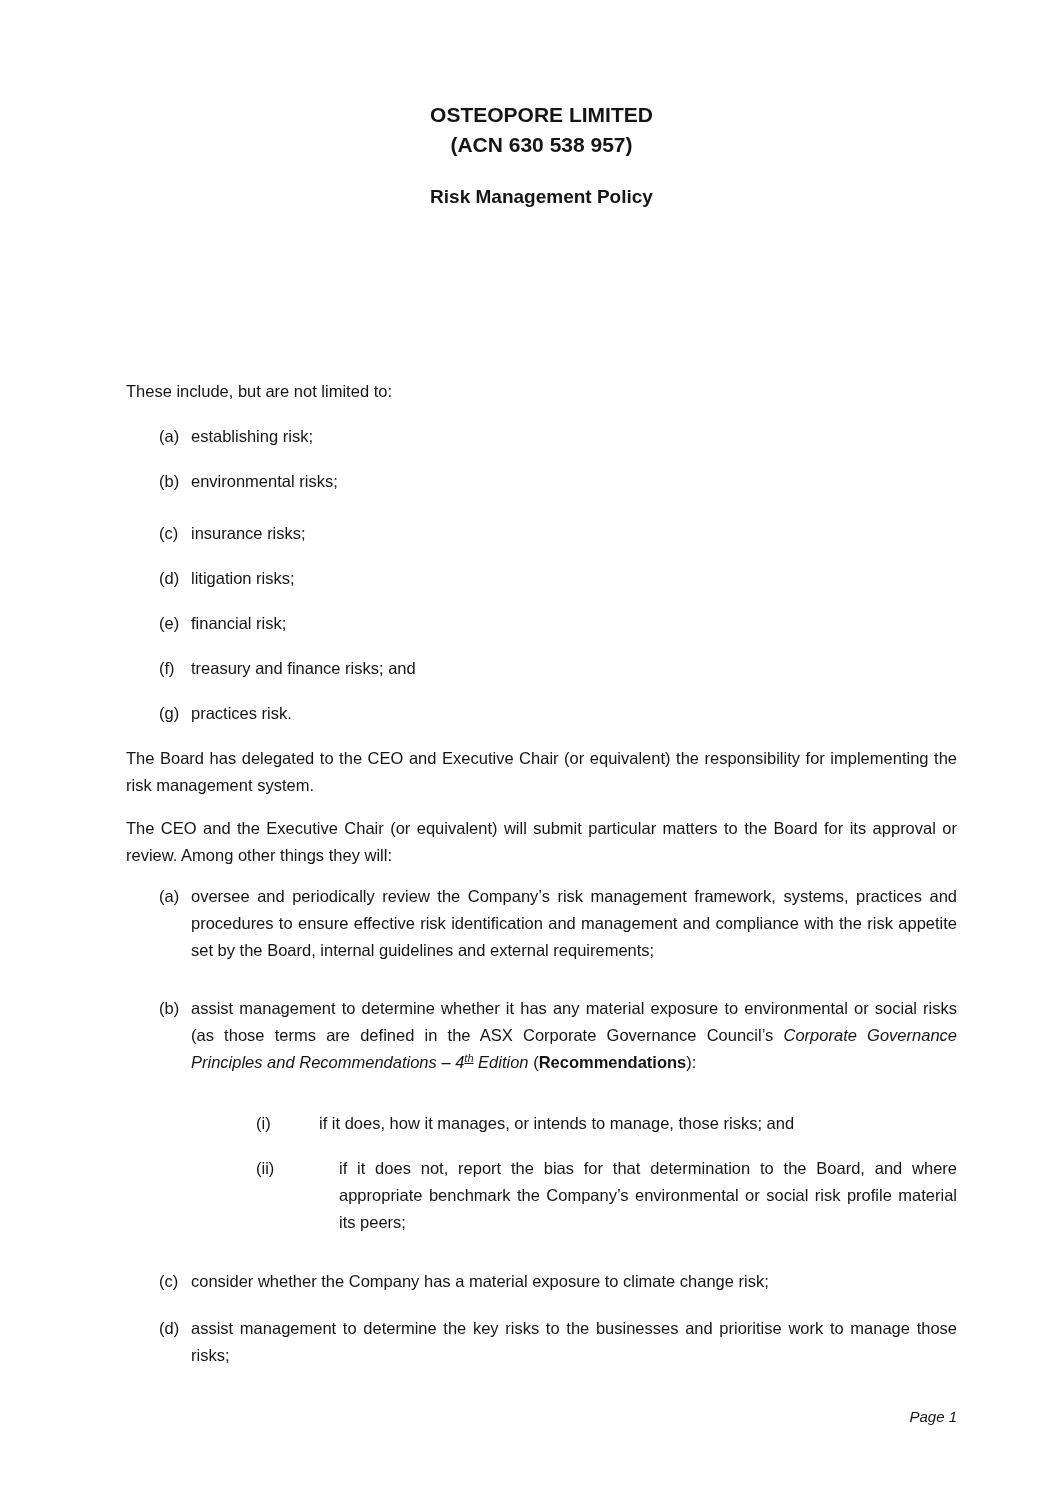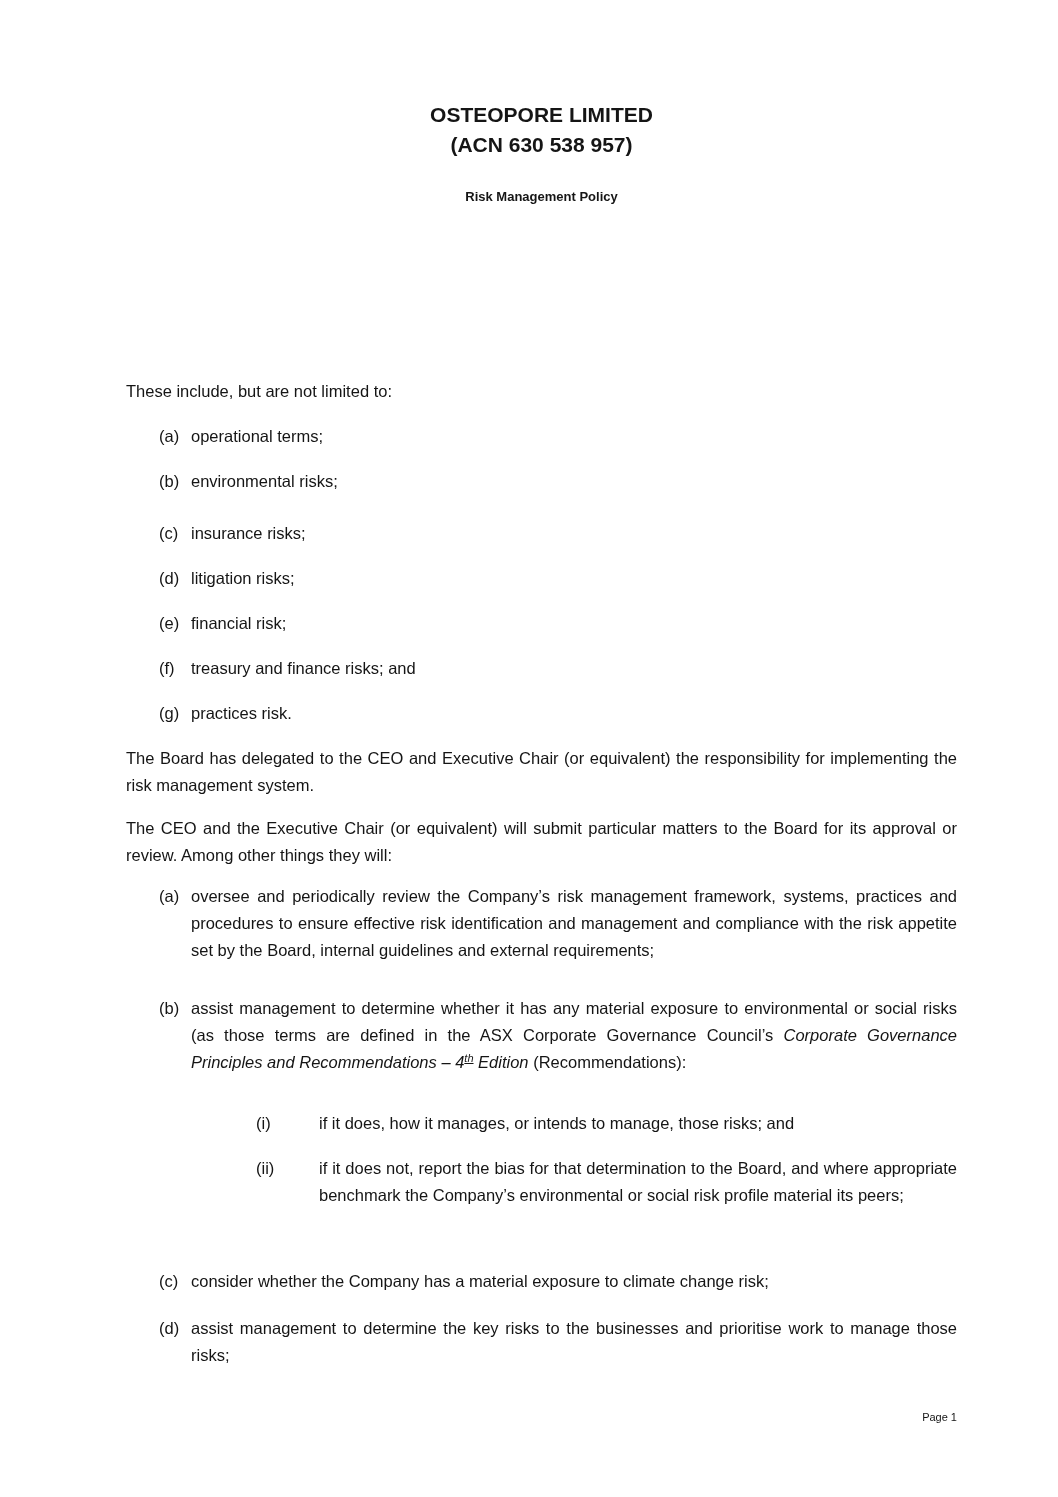--- a/index.html
+++ b/index.html
@@ -13,59 +13,60 @@
     font-family: "Liberation Sans", sans-serif;
     font-size: 16.5px;
     line-height: 27px;
     color: #151515;
     overflow: hidden;
   }
   .block { position: absolute; left: 126px; width: 831px; }
   .center  { text-align: center; }
   .justify { text-align: justify; }
   .doc-title    { font-size: 21px; line-height: 30px; font-weight: bold; }
-  .doc-subtitle { font-size: 13px; font-weight: bold; }
+  .doc-subtitle { font-size: 19px; font-weight: bold; }
 
   
   .li  { display: flex; align-items: flex-start; }
   .li  .lbl { flex: 0 0 32px; margin-left: 33px; }   
   .li2 .lbl { flex: 0 0 63px; margin-left: 130px; }  
   .li  .txt { flex: 1 1 auto; }
 
   em   { font-style: italic; }
-  strong { font-weight: normal; }
+  strong { font-weight: bold; }
   sup  { font-size: 11px; line-height: 0; vertical-align: super; font-style: inherit; text-decoration: underline; }
 
   .footer {
     position: absolute;
     top: 1406px;
     right: 101px;
-    font-size: 11px;
+    font-size: 15px;
     line-height: 22px;
+    font-style: italic;
   }
 
   
   .pos-title    { top: 100px; }
   .pos-subtitle { top: 183px; }
   .pos-p1       { top: 217px; }
   .pos-p2       { top: 311px; }
   .pos-p3       { top: 378px; }
   .pos-ra       { top: 423px; }
   .pos-rb       { top: 468px; }
   .pos-rc       { top: 520px; }
   .pos-rd       { top: 565px; }
   .pos-re       { top: 610px; }
   .pos-rf       { top: 655px; }
   .pos-rg       { top: 700px; }
   .pos-p4       { top: 745px; }
   .pos-p5       { top: 815px; }
   .pos-da       { top: 883px; }
   .pos-db       { top: 995px; }
   .pos-si       { top: 1110px; }
-  .pos-sii      { top: 1155px; }
+  .pos-sii      { top: 1155px; gap: 20px; }
   .pos-dc       { top: 1268px; }
   .pos-dd       { top: 1315px; }
 </style>
 </head>
 <body>
 
 <div class="page">
 
   <div class="block pos-title doc-title center">
     <span>OSTEOPORE LIMITED</span><br>
@@ -73,21 +74,21 @@
   </div>
 
   <div class="block pos-subtitle doc-subtitle center">Risk Management Policy</div>
 
 
 
   <p class="block pos-p3">These include, but are not limited to:</p>
 
   <div class="block pos-ra li">
     <span class="lbl">(a)</span>
-    <div class="txt">operational terms;</div>
+    <div class="txt">establishing risk;</div>
   </div>
   <div class="block pos-rb li">
     <span class="lbl">(b)</span>
     <div class="txt">environmental risks;</div>
   </div>
   <div class="block pos-rc li">
     <span class="lbl">(c)</span>
     <div class="txt">insurance risks;</div>
   </div>
   <div class="block pos-rd li">

